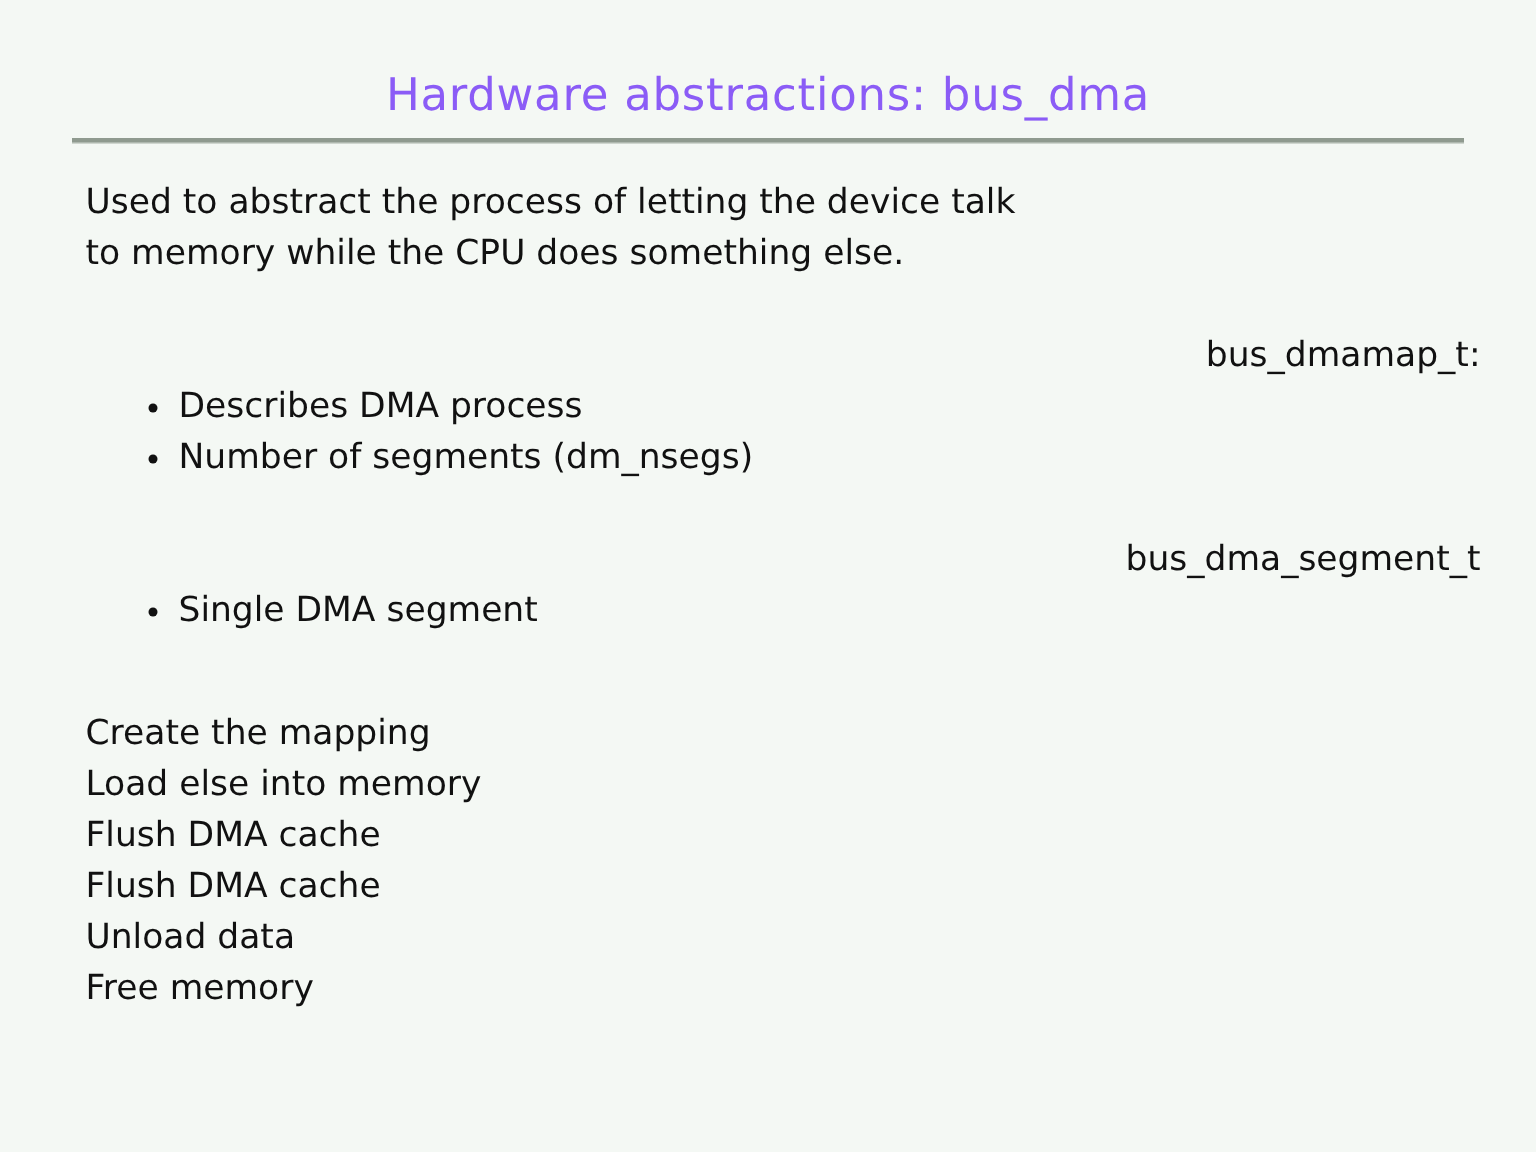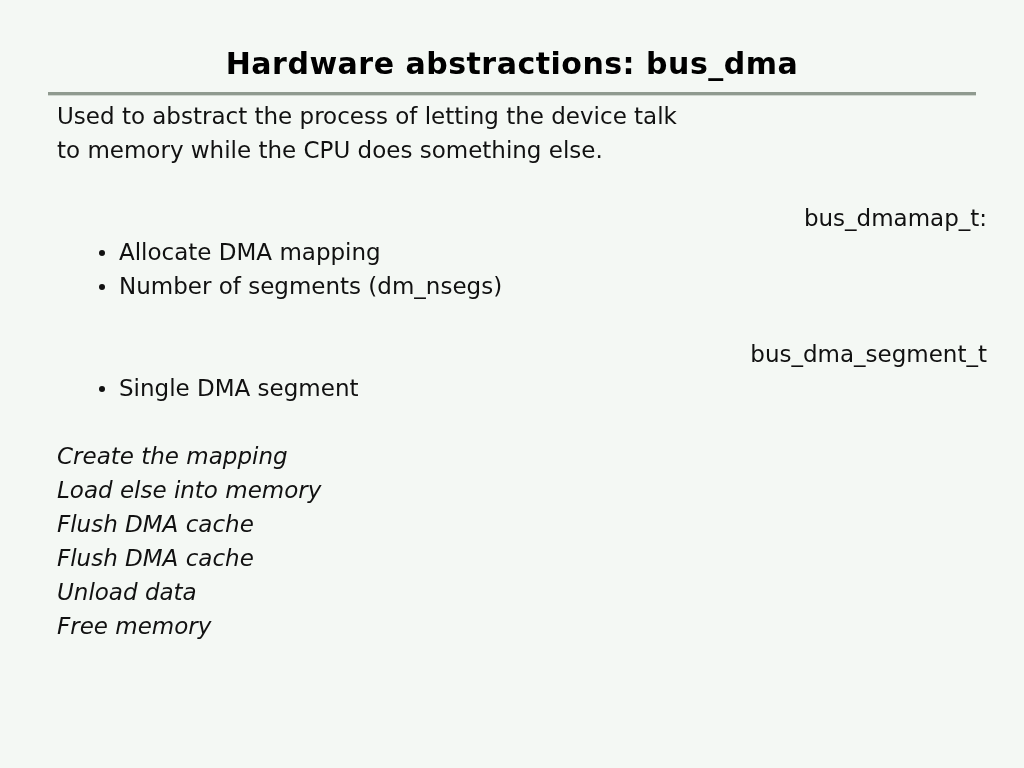--- a/index.html
+++ b/index.html
@@ -20,36 +20,36 @@
     height: 768px;
     box-sizing: border-box;
   }
   .slide-title {
     position: absolute;
     top: 46px;
     left: 0;
     width: 1024px;
     text-align: center;
     font-size: 30px;
-    font-weight: bold;
+    font-weight: normal;
     letter-spacing: 0.5px;
-    color: #000000;
+    color: #8b5cf6;
   }
   .title-rule {
     position: absolute;
     top: 92px;
     left: 48px;
     width: 928px;
     height: 3px;
     background: #8f9a8f;
     border-bottom: 1px solid #cfd6cf;
   }
   .body {
     position: absolute;
-    top: 99px;
+    top: 118px;
     left: 57px;
     width: 930px;
   }
   .para {
     font-size: 23px;
     line-height: 34px;
     color: #111;
     white-space: pre-wrap;
   }
   .spacer-md { height: 34px; }
@@ -74,22 +74,21 @@
   ul.bullets li .dot {
     position: absolute;
     left: 42px;
     top: 15px;
     width: 6px;
     height: 6px;
     background: #111;
     border-radius: 50%;
   }
   .steps {
-    margin-top: 0;
-    font-style: italic;
+    margin-top: 14px;
   }
   .steps .step {
     font-size: 23px;
     line-height: 34px;
     color: #111;
   }
 </style>
 </head>
 <body>
 
@@ -102,21 +101,21 @@
 
     <div class="para">Used to abstract the process of letting the device talk
 to memory while the CPU does something else.</div>
 
     <div class="spacer-md"></div>
 
     <div class="heading">bus_dmamap_t:</div>
     <ul class="bullets">
       <li>
         <span class="dot"></span>
-        <span>Allocate DMA mapping</span>
+        <span>Describes DMA process</span>
       </li>
       <li>
         <span class="dot"></span>
         <span>Number of segments (dm_nsegs)</span>
       </li>
     </ul>
 
     <div class="spacer-md"></div>
 
     <div class="heading">bus_dma_segment_t</div>

